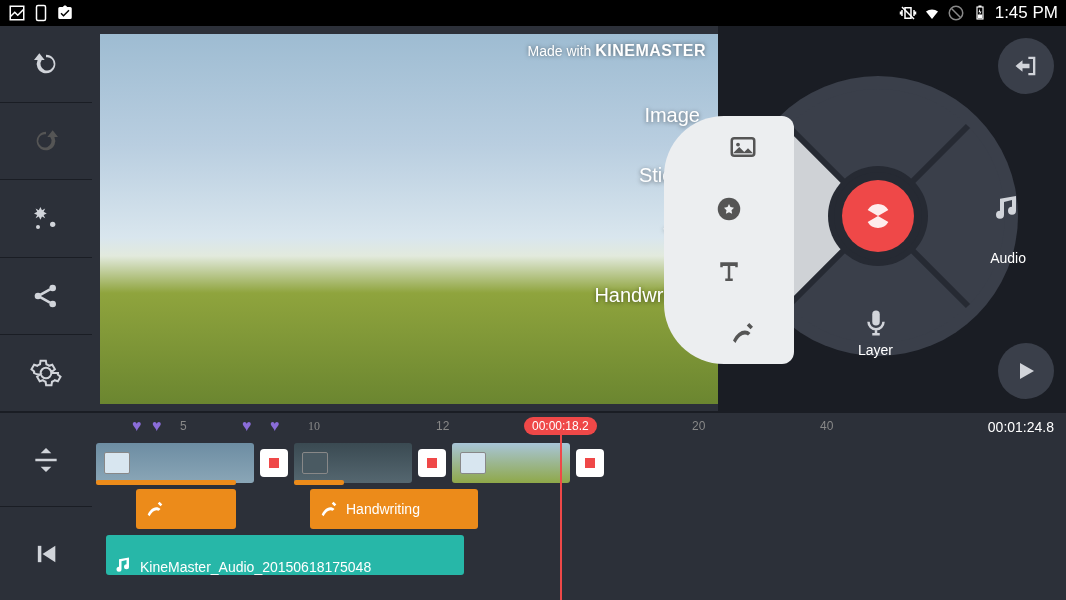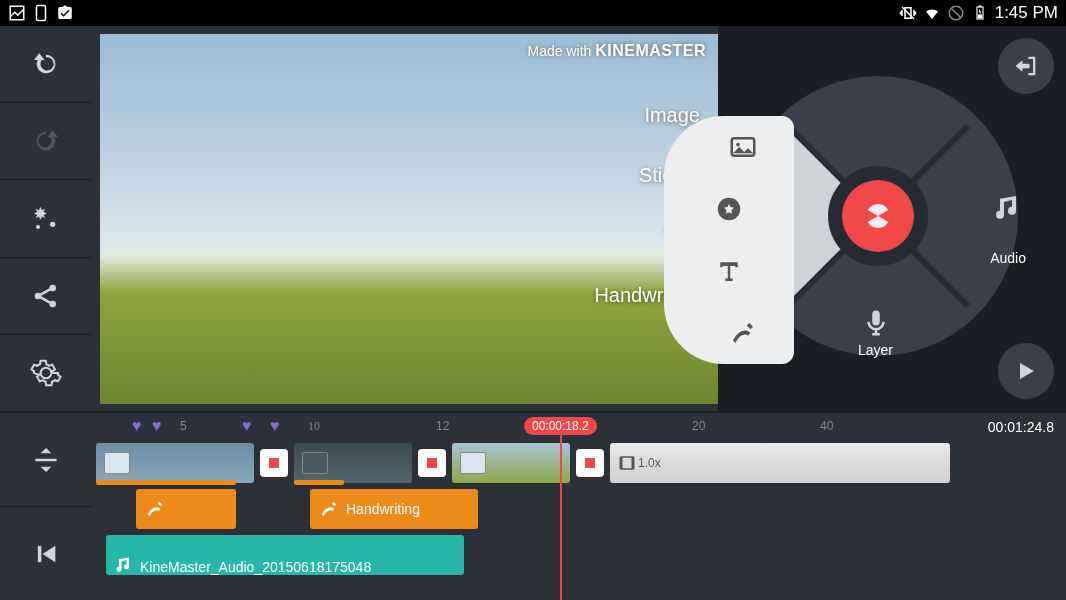--- a/index.html
+++ b/index.html
@@ -310,28 +310,20 @@
       </div>
       <div class="clip trans">
           <div class="sq"></div>
         </div>
       <div class="clip video" style="width:118px; background:linear-gradient(180deg,#a8c5d8,#8fa848);">
         <span class="tiny-thumb"></span>
       </div>
       <div class="clip trans">
           <div class="sq"></div>
         </div>
-      <div class="clip video" style="width:340px; background:linear-gradient(180deg,#e8e8e8,#d0d0d0); color:#555; gap:2px;">
-        <svg width="18" height="18" viewBox="0 0 24 24" fill="#555">
-            <rect x="3" y="4" width="18" height="16" rx="1" fill="none" stroke="#555" stroke-width="2"></rect>
-            <rect x="3" y="4" width="3" height="16"></rect>
-            <rect x="18" y="4" width="3" height="16"></rect>
-          </svg>
-        <span style="font-size:12px;">1.0x</span>
-      </div>
     </div>
 
     <div class="track" style="padding-left:44px;">
       <div class="clip hand" style="width:100px;">
         <svg width="22" height="22" viewBox="0 0 24 24" fill="#fff">
             <path d="M4 18c4-8 10-10 14-6l-2 2c-3-2-7 0-10 6zM17 4l3 3-2 2-3-3z"></path>
           </svg>
       </div>
       <div style="width:62px;"></div>
       <div class="clip hand" style="width:168px;">

